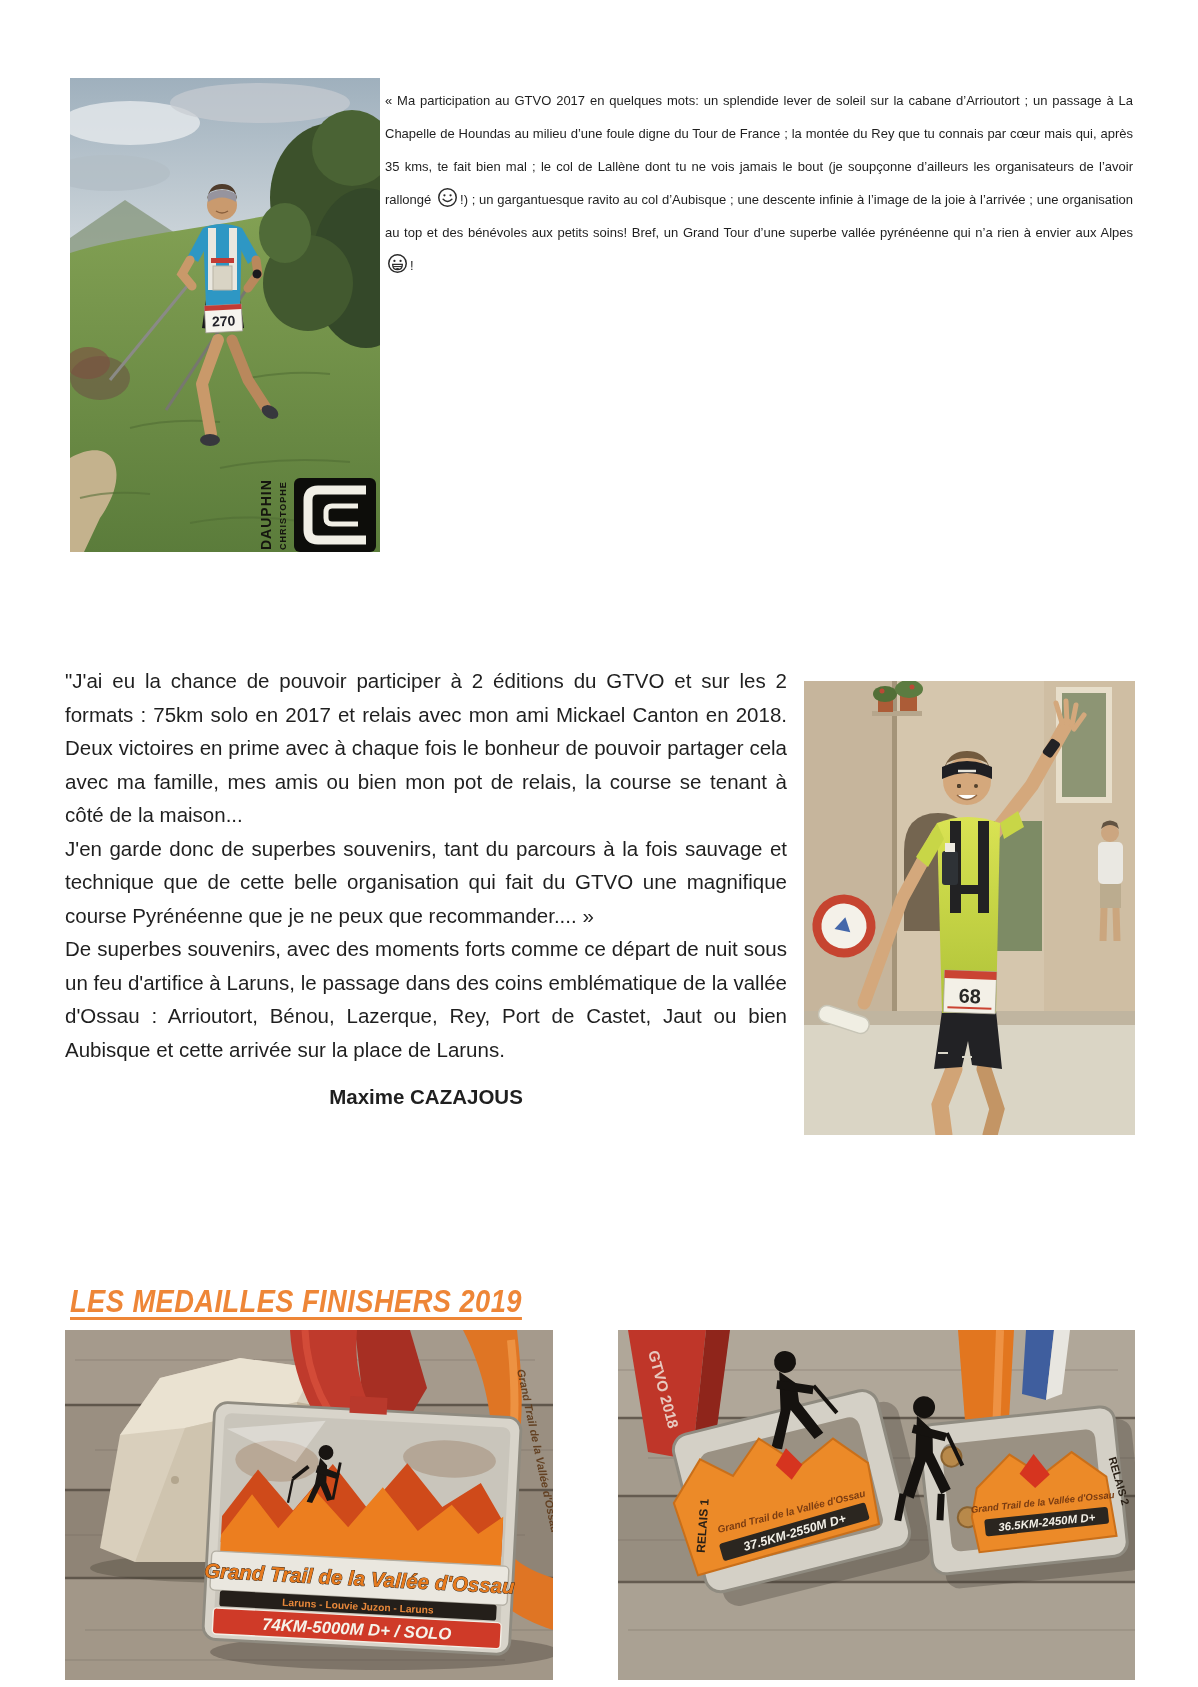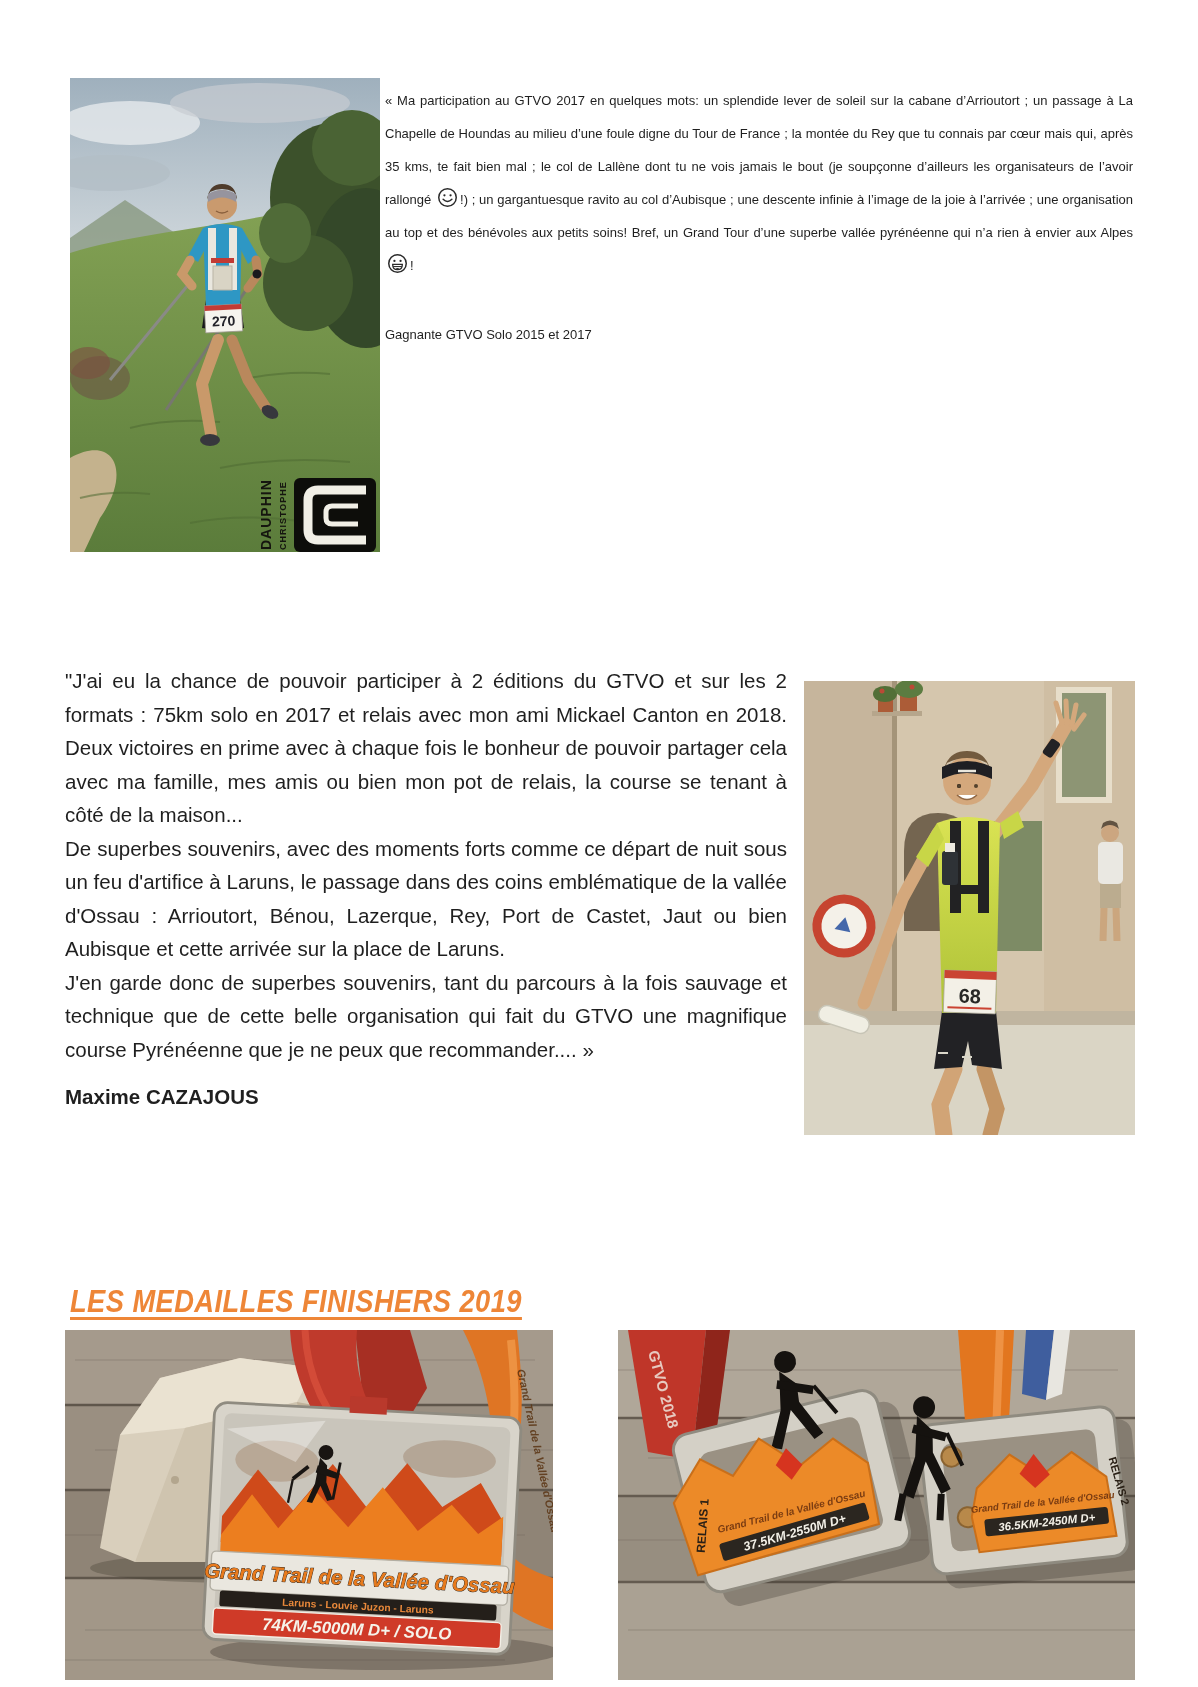--- a/index.html
+++ b/index.html
@@ -11,21 +11,21 @@
     width:1198px;height:1687px;position:relative;background:#ffffff;
     font-family:"Liberation Sans", sans-serif;color:var(--ink);
     overflow:hidden;
   }
   .abs{position:absolute;}
   p{margin:0;}
   .jt{text-align:justify;}
   .quote1{left:385px;top:72px;width:748px;font-size:13px;line-height:33px;margin-top:12px;}
   .quote1 .author-block{margin-top:36px;}
   .quote2{left:65px;top:664px;width:722px;font-size:20.5px;line-height:33.5px;}
-  .sig{ text-align:left; margin-top:14px;}
+  .sig{ text-align:center; margin-top:14px;}
   .bold{font-weight:bold;}
   .emoji{display:inline-block;width:21px;height:21px;vertical-align:-4px;margin:0 2px;}
   figure{margin:0;padding:0;}
   .photo1{left:70px;top:78px;width:310px;height:474px;}
   .photo2{left:804px;top:681px;width:331px;height:454px;}
   .photo3{left:65px;top:1330px;width:488px;height:350px;}
   .photo4{left:618px;top:1330px;width:517px;height:350px;}
   .photo1 svg,.photo2 svg,.photo3 svg,.photo4 svg{display:block;width:100%;height:100%;}
   .medals-heading{
     left:70px;top:1258px;
@@ -123,28 +123,27 @@
         </svg></span><span>!) ; un gargantuesque ravito au col d’Aubisque ; une descente infinie à l’image de la joie à l’arrivée ; une organisation au top et des bénévoles aux petits soins! Bref, un Grand Tour d’une superbe vallée pyrénéenne qui n’a rien à envier aux Alpes</span>
     <span class="emoji" aria-label="😁"><svg viewBox="0 0 24 24">
           <circle cx="12" cy="12" r="10" fill="none" stroke="#2a2a2a" stroke-width="1.7"></circle>
           <circle cx="8.5" cy="9" r="1.3" fill="#2a2a2a"></circle>
           <circle cx="15.5" cy="9" r="1.3" fill="#2a2a2a"></circle>
           <path d="M6.5,13 h11 q0,6 -5.5,6 q-5.5,0 -5.5,-6 Z" fill="none" stroke="#2a2a2a" stroke-width="1.5"></path>
           <path d="M7,15.5 h10" stroke="#2a2a2a" stroke-width="1.2"></path>
           <path d="M10,19 q2,-2.5 4,0" fill="none" stroke="#2a2a2a" stroke-width="1.2"></path>
         </svg></span><span>!</span></p>
   <div class="author-block">
-    <p>Gagnante GTVO Solo 2015 et 2017</p>
   </div>
 </div>
 
 <div class="abs quote2">
   <p class="jt">"J'ai eu la chance de pouvoir participer à 2 éditions du GTVO et sur les 2 formats : 75km solo en 2017 et relais avec mon ami Mickael Canton en 2018. Deux victoires en prime avec à chaque fois le bonheur de pouvoir partager cela avec ma famille, mes amis ou bien mon pot de relais, la course se tenant à côté de la maison...</p>
+  <p class="jt">J'en garde donc de superbes souvenirs, tant du parcours à la fois sauvage et technique que de cette belle organisation qui fait du GTVO une magnifique course Pyrénéenne que je ne peux que recommander.... »</p>
   <p class="jt">De superbes souvenirs, avec des moments forts comme ce départ de nuit sous un feu d'artifice à Laruns, le passage dans des coins emblématique de la vallée d'Ossau : Arrioutort, Bénou, Lazerque, Rey, Port de Castet, Jaut ou bien Aubisque et cette arrivée sur la place de Laruns.</p>
-  <p class="jt">J'en garde donc de superbes souvenirs, tant du parcours à la fois sauvage et technique que de cette belle organisation qui fait du GTVO une magnifique course Pyrénéenne que je ne peux que recommander.... »</p>
   <div class="sig">
     <p class="bold">Maxime CAZAJOUS</p>
   </div>
 </div>
 
 <figure class="abs photo2">
   <svg viewBox="0 0 331 454" preserveAspectRatio="none">
     <defs>
       <linearGradient id="shirt2" x1="0" y1="0" x2="0" y2="1">
         <stop offset="0" stop-color="#d8e24c"></stop>

